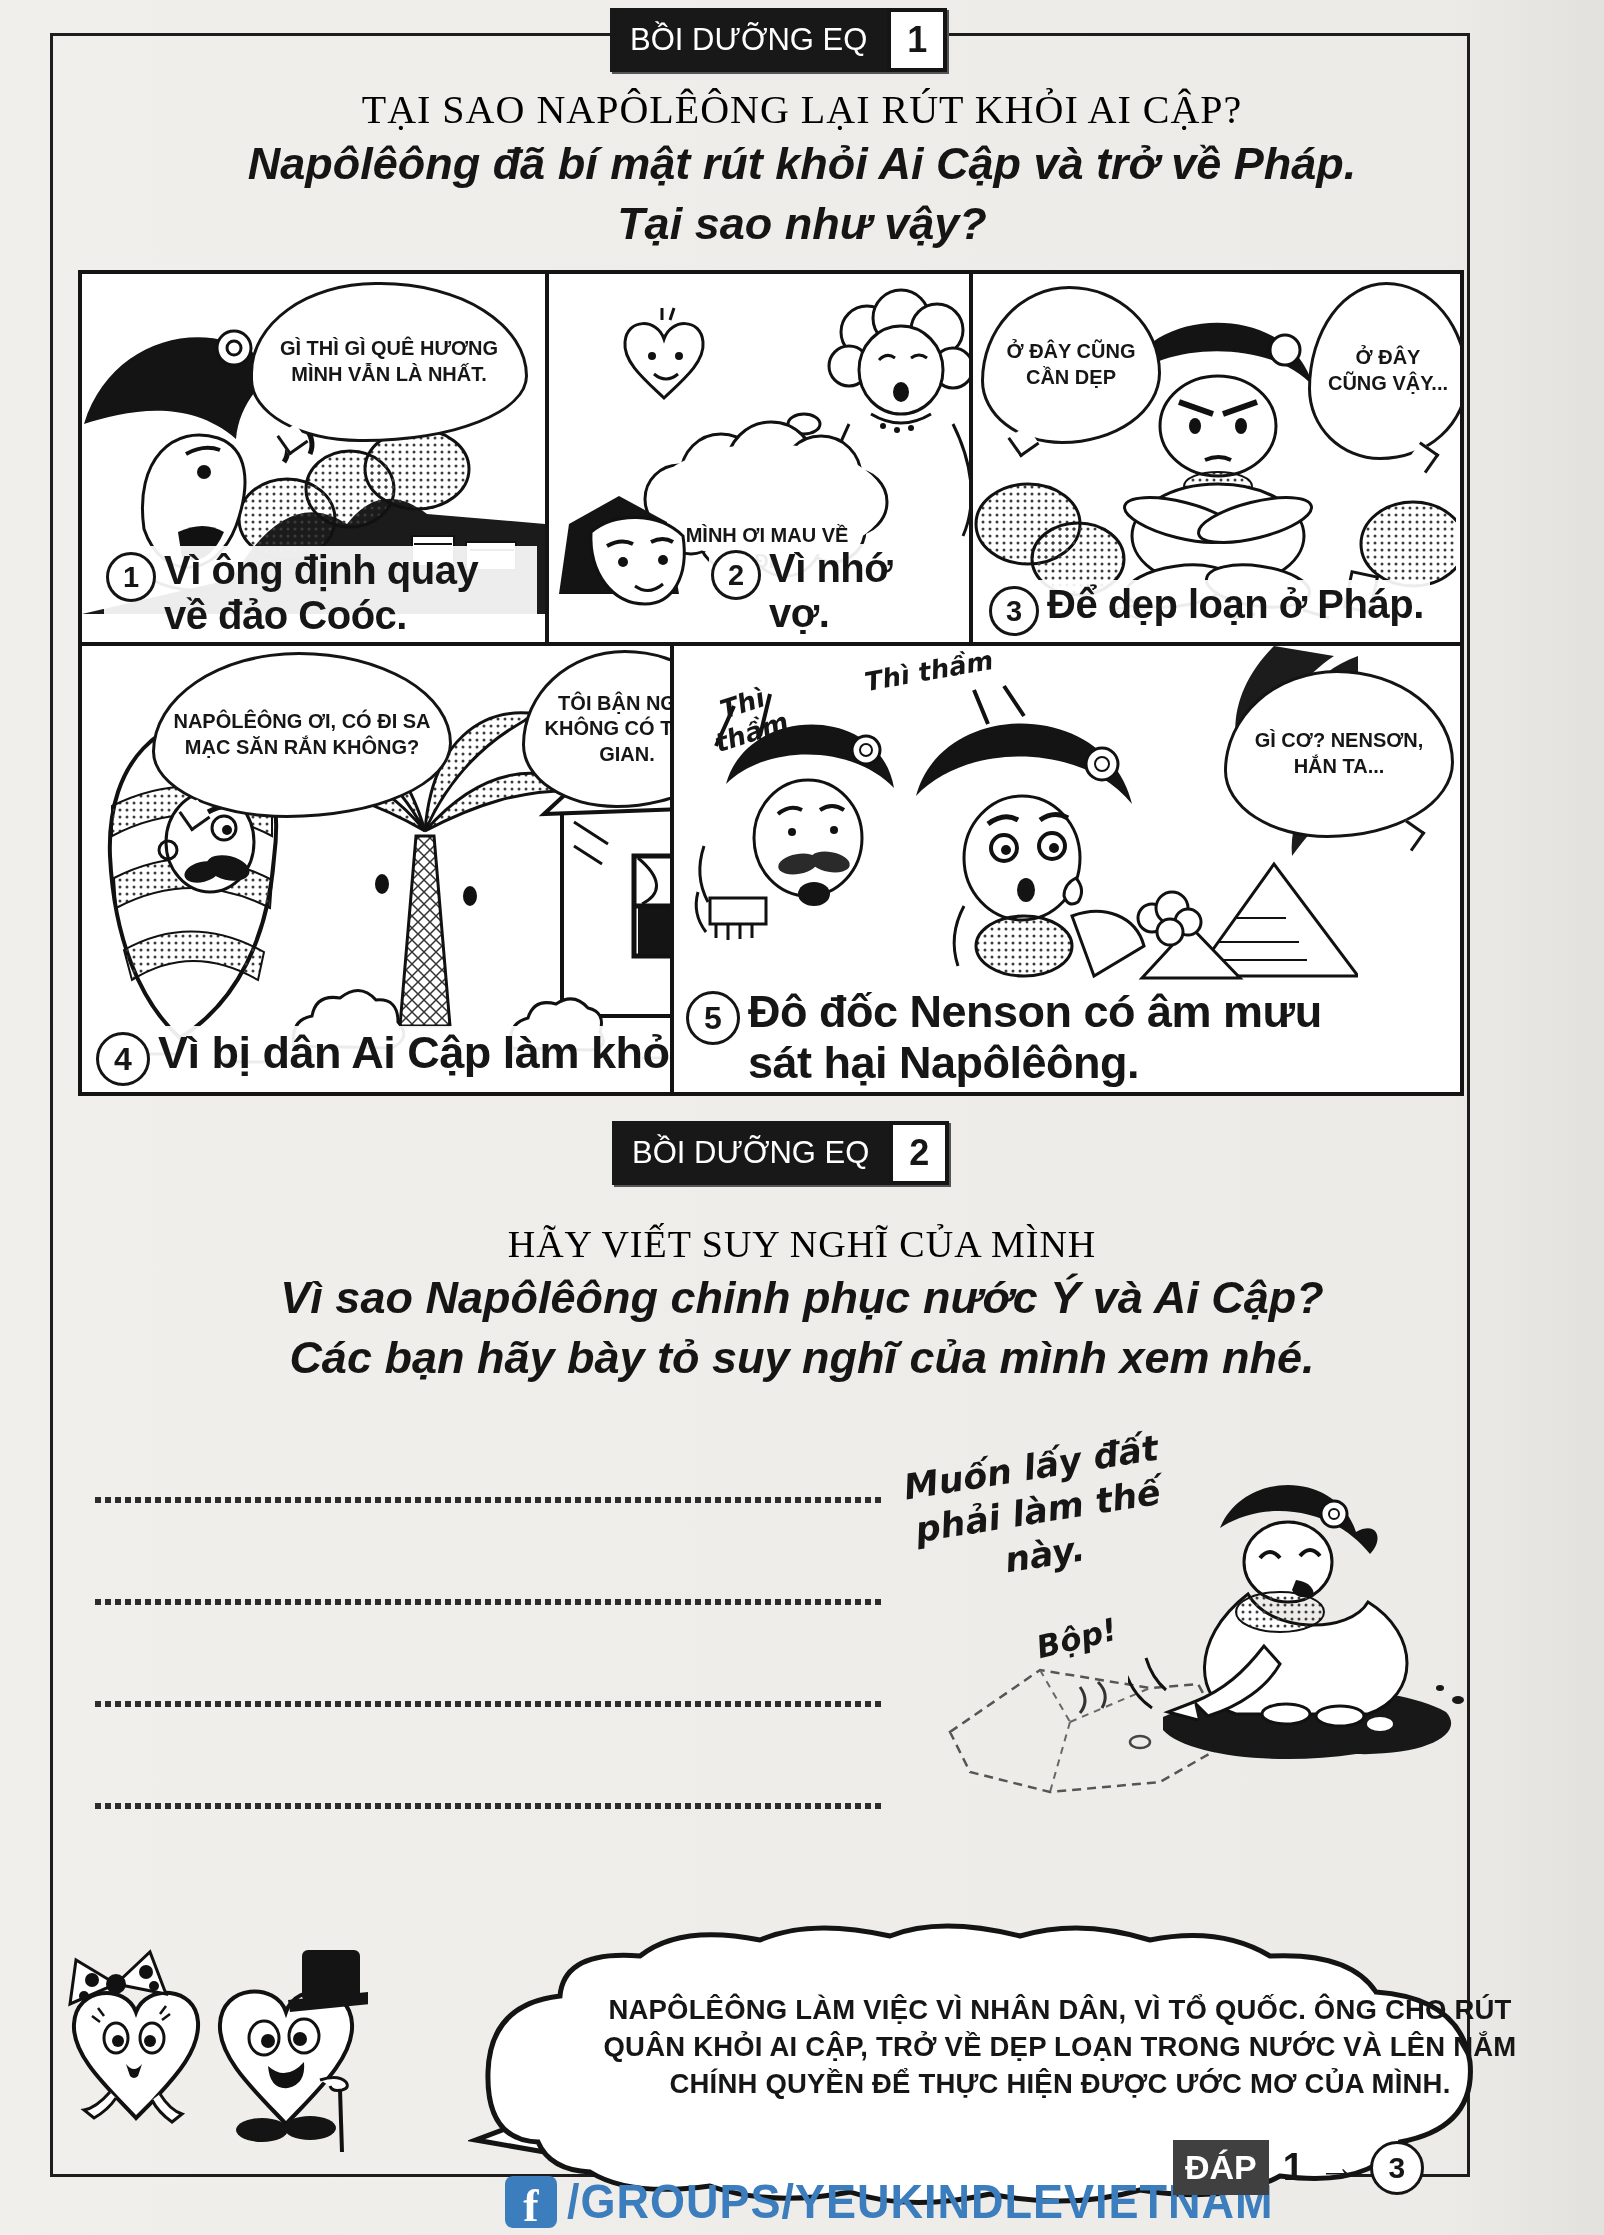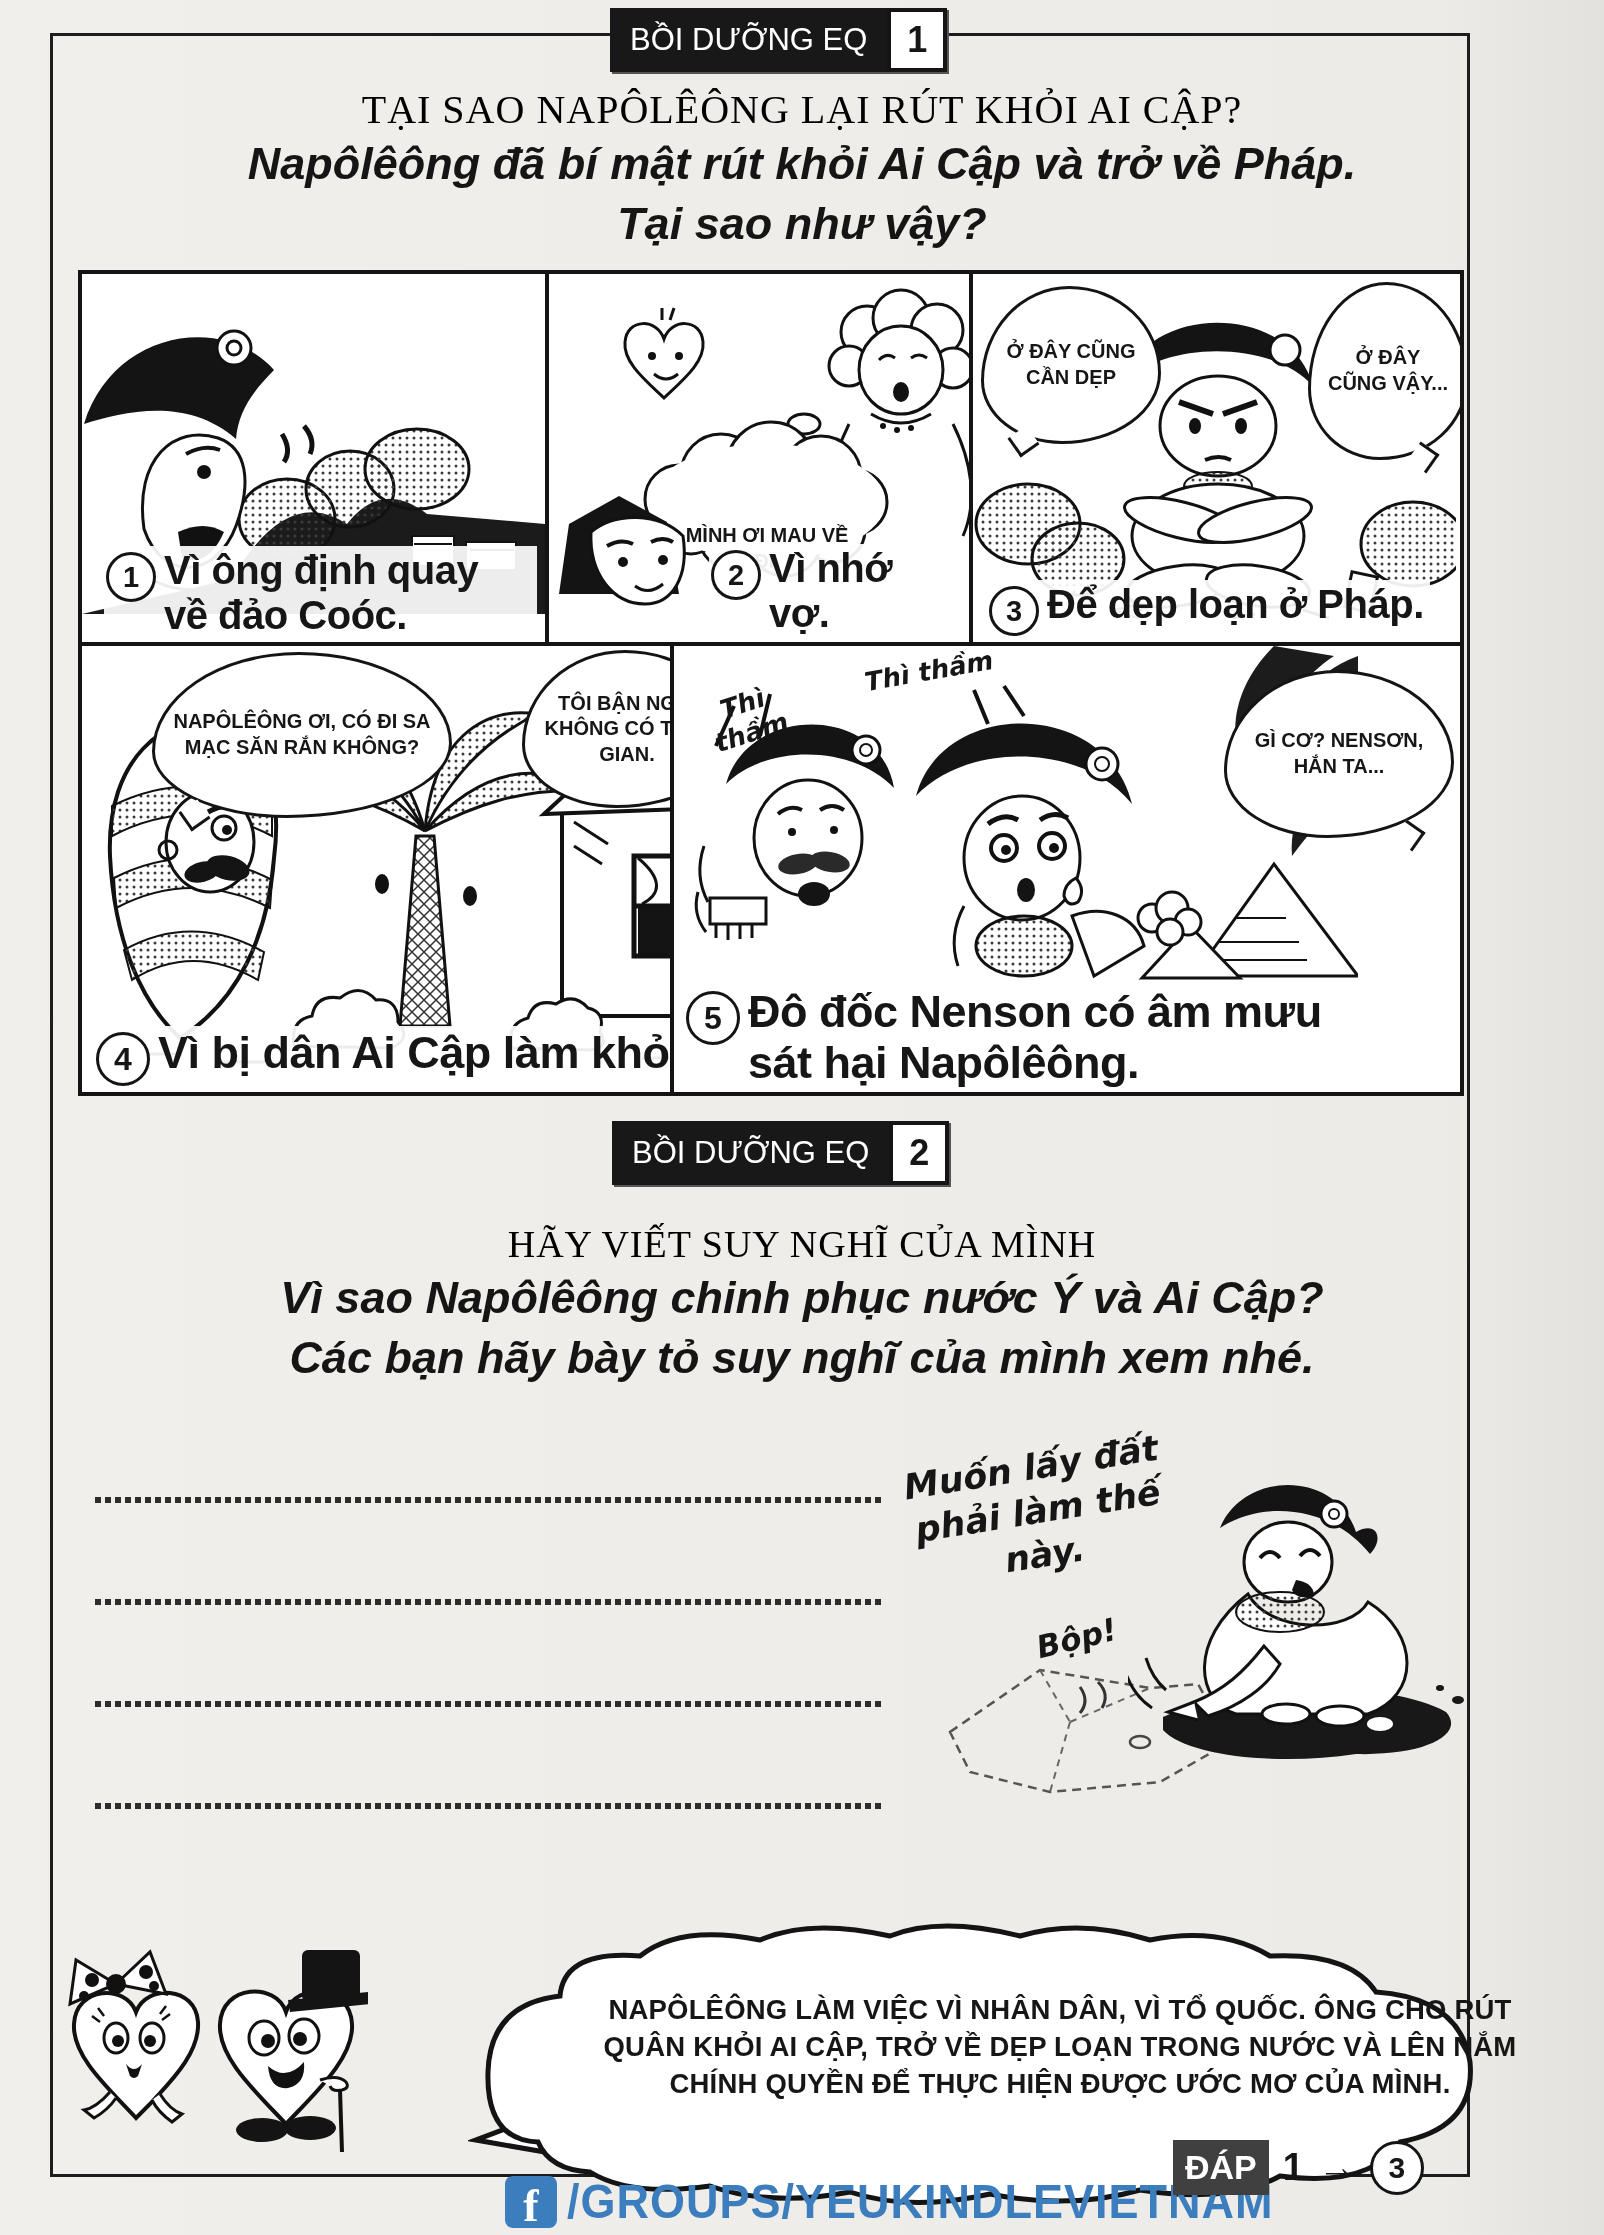--- a/index.html
+++ b/index.html
@@ -112,20 +112,23 @@
         <path d="M2,150 C30,58 140,38 192,96 C168,120 156,140 154,165 C104,122 42,138 2,150 Z" fill="#141414"></path>
         <circle cx="152" cy="74" r="17" fill="#fff" stroke="#111" stroke-width="3"></circle>
         <circle cx="152" cy="74" r="7" fill="none" stroke="#111" stroke-width="3"></circle>
         <path d="M62,255 C52,185 92,150 136,164 C165,174 170,208 154,252 C134,305 80,308 62,255 Z" fill="#fff" stroke="#111" stroke-width="3"></path>
         <circle cx="122" cy="198" r="7" fill="#111"></circle>
         <path d="M104,180 q18,-10 34,-4" stroke="#111" stroke-width="4" fill="none"></path>
         <path d="M96,258 Q122,246 142,258 Q126,294 100,284 Z" fill="#111"></path>
         <path d="M200,160 q10,16 2,28 M222,152 q12,14 6,28" stroke="#111" stroke-width="5" fill="none"></path>
         <path d="M60,300 q40,26 88,10" stroke="#111" stroke-width="3" fill="none"></path>
       </svg>
+      <div class="bubble" style="left:168px;top:8px;width:278px;height:160px;border-radius:46% 54% 60% 40%/58% 60% 42% 40%;">
+        <span>GÌ THÌ GÌ QUÊ HƯƠNG MÌNH VẪN LÀ NHẤT.</span>
+      </div>
       <div class="caption" style="left:22px;bottom:2px;width:425px;">
         <span class="cnum">1</span>
         <span class="ctext">Vì ông định quay về đảo Coóc.</span>
       </div>
     </div>
 
     <div class="panel pborder" style="width:424px;">
       <svg width="420" height="368" viewBox="0 0 420 368">
         <g>
           <path d="M115,65 C108,44 78,44 76,68 C74,88 96,106 115,124 C134,106 156,88 154,68 C152,44 122,44 115,65 Z" fill="#fff" stroke="#111" stroke-width="3"></path>

